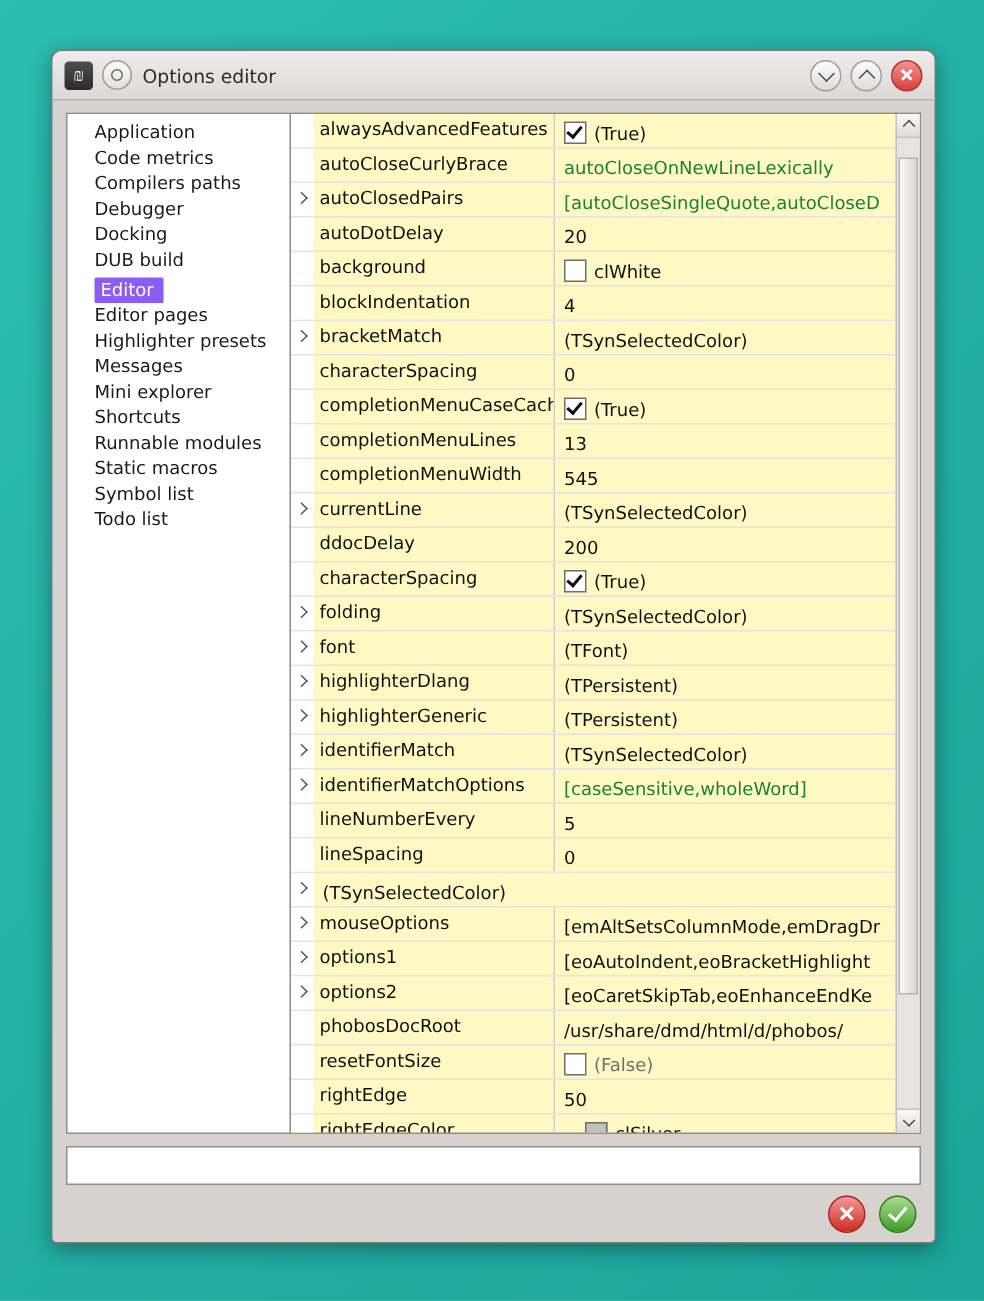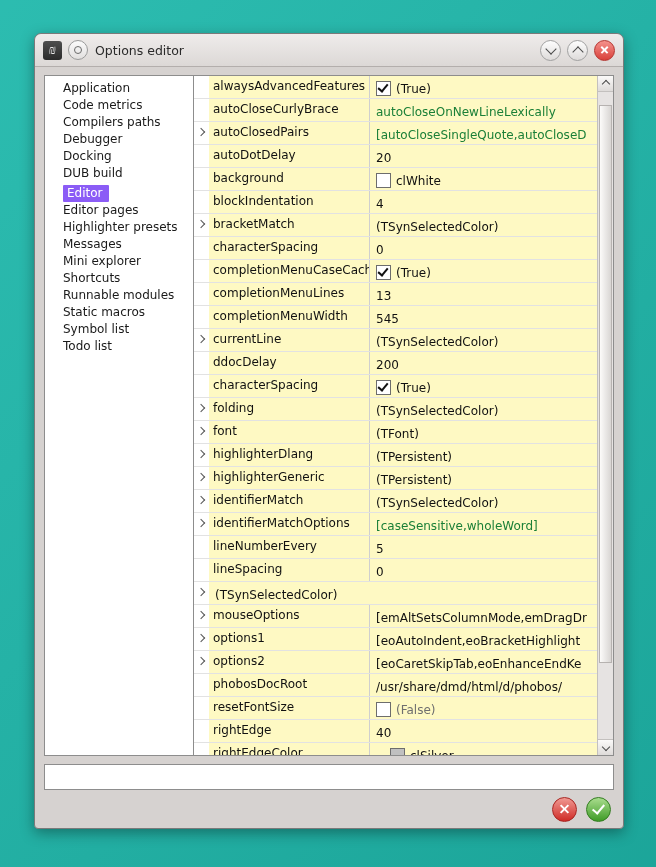--- a/index.html
+++ b/index.html
@@ -591,21 +591,21 @@
               <div class="col-name">resetFontSize</div>
               <div class="col-val">
                 <span class="checkbox"></span>
                 <span class="vtext val-gray">(False)</span>
               </div>
             </div>
             <div class="row">
               <div class="col-exp"></div>
               <div class="col-name">rightEdge</div>
               <div class="col-val">
-                <span class="vtext">40</span>
+                <span class="vtext">50</span>
               </div>
             </div>
             <div class="row">
               <div class="col-exp"></div>
               <div class="col-name">rightEdgeColor</div>
               <div class="col-val">
                 <span class="swatch swatch-indent" style="background: rgb(192, 192, 192);"></span>
                 <span class="vtext">clSilver</span>
               </div>
             </div>

